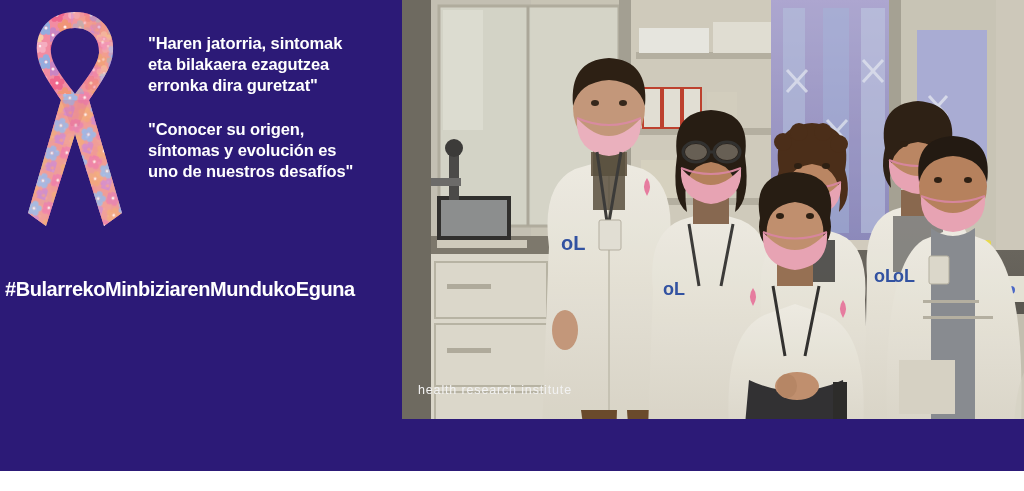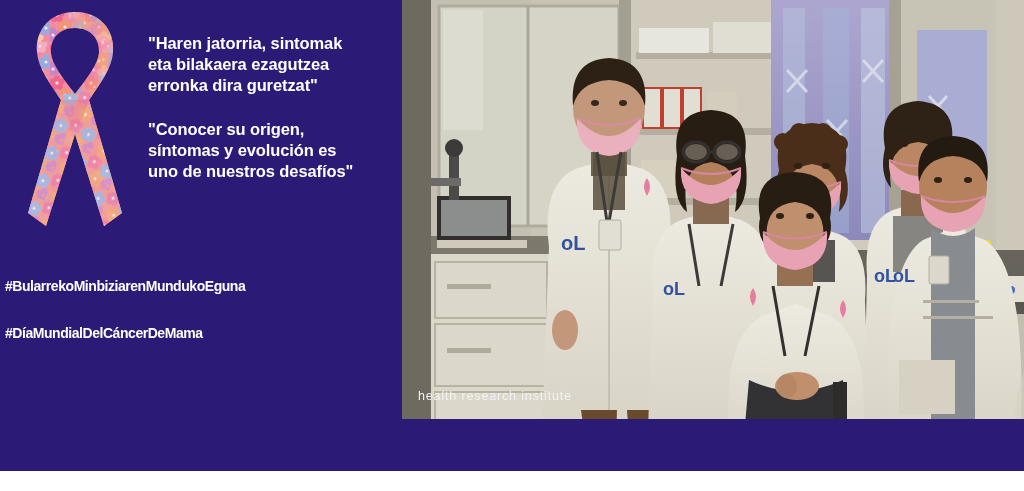--- a/index.html
+++ b/index.html
@@ -14,36 +14,36 @@
   #ribbon-wrap{position:absolute;left:16px;top:8px;width:118px;height:226px;}
   #ribbon-wrap svg{display:block;width:100%;height:100%;}
 
   
   .quote{position:absolute;left:148px;color:#ffffff;font-weight:bold;font-size:16.5px;
          line-height:21px;letter-spacing:-0.1px;white-space:pre-line;}
   #quote-eu{top:33px;}
   #quote-es{top:119px;}
 
   
-  .hashtag{position:absolute;left:5px;color:#ffffff;font-weight:bold;font-size:14px;
+  .hashtag{position:absolute;left:5px;color:#ffffff;font-weight:bold;font-size:20px;
            letter-spacing:-0.45px;white-space:nowrap;}
   #hashtag-eu{top:278px;}
   #hashtag-es{top:325px;}
 
   
   #photo{position:absolute;left:402px;top:0;width:643px;height:419px;overflow:hidden;
          background:#6e6a60;padding-left:29px;}
   #photo svg{display:block;width:643px;height:471px;}
 
   
   #logo{position:absolute;left:13px;top:381px;width:300px;pointer-events:none;}
   #logo-word{display:block;height:52px;}
   #logo-word svg{display:block;height:52px;width:290px;}
   #logo-tagline{display:block;color:#f2f2f2;font-size:12.5px;letter-spacing:0.85px;
-                margin-top:8px;margin-left:3px;font-family:"Liberation Sans",sans-serif;}
+                margin-top:2px;margin-left:3px;font-family:"Liberation Sans",sans-serif;}
 
   #bottom-strip{position:absolute;left:0;top:471px;width:1024px;height:20px;background:#ffffff;}
 </style>
 </head>
 <body>
 
 <div id="poster">
 
   <div id="left-panel">
 
@@ -111,21 +111,20 @@
     <div class="quote" id="quote-eu">"Haren jatorria, sintomak
 eta bilakaera ezagutzea
 erronka dira guretzat"</div>
 
     <div class="quote" id="quote-es">"Conocer su origen,
 síntomas y evolución es
 uno de nuestros  desafíos"</div>
 
     <div class="hashtag" id="hashtag-eu">#BularrekoMinbiziarenMundukoEguna</div>
 
-    <div class="hashtag" id="hashtag-es">#DíaMundialDelCáncerDeMama</div>
   </div>
 
   <div id="photo">
     <svg viewBox="0 0 643 471" xmlns="http://www.w3.org/2000/svg">
       <defs>
         <linearGradient id="winG" x1="0" y1="0" x2="0" y2="1">
           <stop offset="0" stop-color="#cfd6e6"></stop>
             <stop offset="1" stop-color="#9aa7c4"></stop>
         </linearGradient>
         <linearGradient id="coatG" x1="0" y1="0" x2="0" y2="1">

